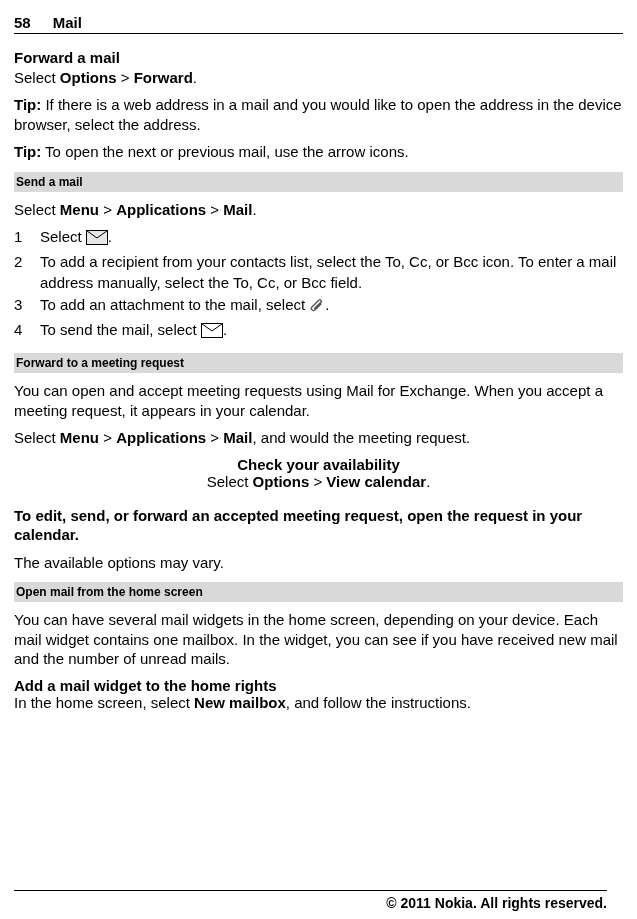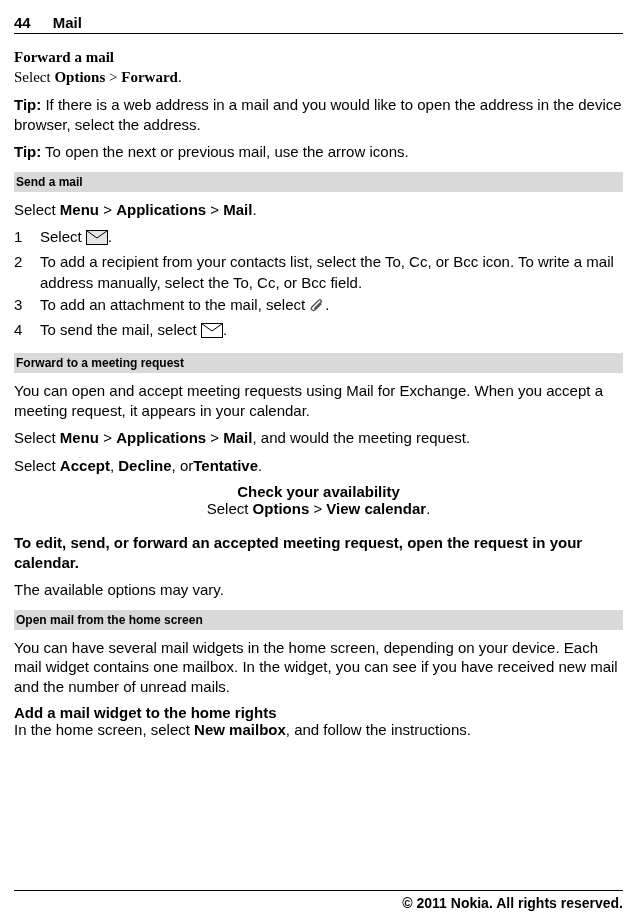--- a/index.html
+++ b/index.html
@@ -29,37 +29,36 @@
     font-size: 15px;
   }
   .header-title {
     font-weight: bold;
     font-size: 15px;
     margin-left: 22px;
   }
   .section {
     margin-bottom: 6px;
     line-height: 1.3;
-    font-family: Liberation Serif, serif;
   }
   .bold {
     font-weight: bold;
   }
   .gray-bar {
     background: #d9d9d9;
     font-weight: bold;
     padding: 3px 4px 3px 2px;
     margin: 10px 0 4px 0;
     font-size: 12px;
   }
   .footer {
     position: absolute;
     bottom: 8px;
     left: 14px;
-    right: 14px;
+    right: 30px;
     border-top: 1.5px solid #000;
     padding-top: 4px;
     text-align: right;
     font-weight: bold;
     font-size: 14px;
   }
   .ol-step {
     display: flex;
     margin: 2px 0;
     line-height: 1.35;
@@ -79,21 +78,21 @@
     margin: 8px 0;
     line-height: 1.3;
   }
 </style>
 </head>
 <body>
 
 <div class="page">
 
   <div class="header-row">
-    <span class="page-number">44</span>
+    <span class="page-number">58</span>
     <span class="header-title">Mail</span>
   </div>
 
   <div class="section">
     <div class="bold">Forward a mail</div>
     <div>
       <span>Select </span><span class="bold">Options</span><span>  &gt; </span><span class="bold">Forward</span><span>.</span>
     </div>
   </div>
 
@@ -117,21 +116,21 @@
       <div class="ol-text">
         <span>Select </span><span class="inline-icon"><svg width="22" height="15" viewBox="0 0 22 15">
               <rect x="0.5" y="0.5" width="21" height="14" fill="#e6e6e6" stroke="#000" stroke-width="1"></rect>
               <polyline points="0.5,0.5 11,8 21.5,0.5" fill="none" stroke="#000" stroke-width="1"></polyline>
             </svg></span><span>.</span>
       </div>
     </div>
 
     <div class="ol-step">
       <div class="ol-num">2</div>
-      <div class="ol-text">To add a recipient from your contacts list, select the To, Cc, or Bcc icon. To write a mail address manually, select the To, Cc, or Bcc field.</div>
+      <div class="ol-text">To add a recipient from your contacts list, select the To, Cc, or Bcc icon. To enter a mail address manually, select the To, Cc, or Bcc field.</div>
     </div>
 
     <div class="ol-step">
       <div class="ol-num">3</div>
       <div class="ol-text">
         <span>To add an attachment to the mail, select </span><span class="inline-icon"><svg width="16" height="15" viewBox="0 0 16 15">
               <path d="M12,6 L6,12 a2.2,2.2 0 0 1 -3.1,-3.1 L10,2 a1.5,1.5 0 0 1 2.1,2.1 L5.5,10.6" fill="none" stroke="#555" stroke-width="1.4" stroke-linecap="round"></path>
             </svg></span><span>.</span>
       </div>
     </div>
@@ -147,23 +146,20 @@
     </div>
   </div>
 
   <div class="gray-bar">Forward to a meeting request</div>
   <p class="block">You can open and accept meeting requests using Mail for Exchange. When you accept a meeting request, it appears in your calendar.</p>
 
   <p class="block">
     <span>Select </span><span class="bold">Menu</span><span>  &gt; </span><span class="bold">Applications</span><span>  &gt; </span><span class="bold">Mail</span><span>, and would the meeting request.</span>
   </p>
 
-  <p class="block">
-    <span>Select </span><span class="bold">Accept</span><span>, </span><span class="bold">Decline</span><span>, or</span><span class="bold">Tentative</span><span>.</span>
-  </p>
 
   <div style="margin-top:8px;text-align:center;">
     <div class="bold">Check your availability</div>
     <div>
       <span>Select </span><span class="bold">Options</span><span>  &gt; </span><span class="bold">View calendar</span><span>.</span>
     </div>
   </div>
 
   <p class="block" style="margin-top:16px;font-weight:bold;">To edit, send, or forward an accepted meeting request, open the request in your calendar.</p>
   <p class="block">The available options may vary.</p>

